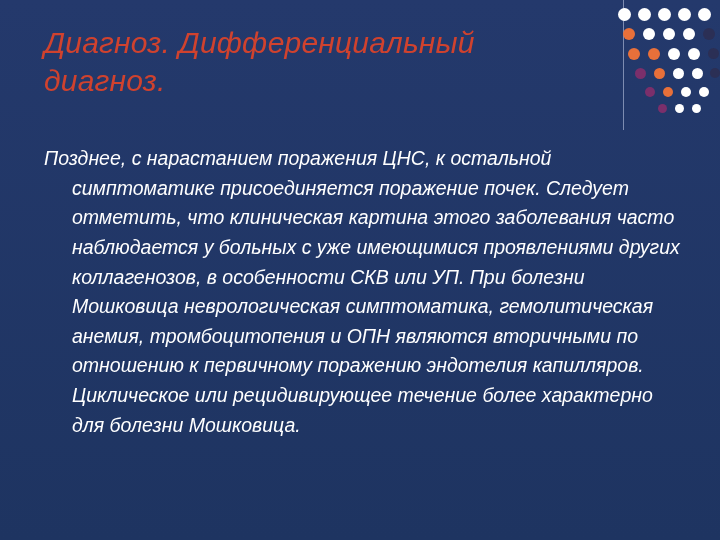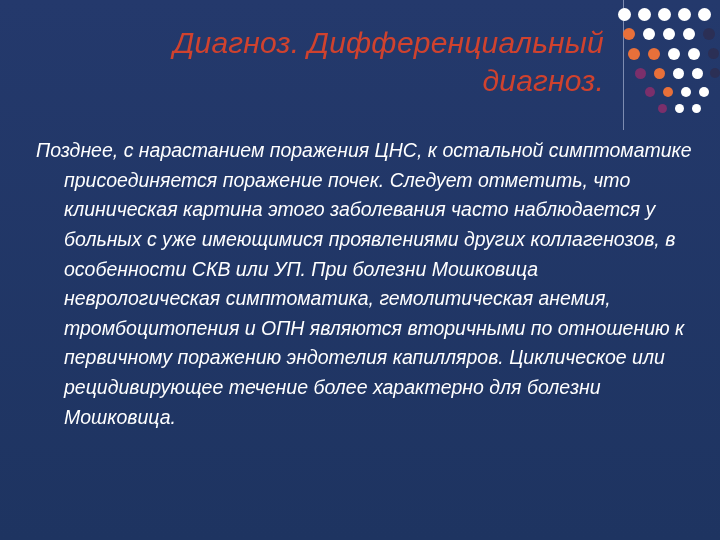--- a/index.html
+++ b/index.html
@@ -51,37 +51,36 @@
     position: absolute;
     left: 44px;
     top: 24px;
     width: 560px;
     color: #d0422e;
     font-size: 30px;
     font-style: italic;
     line-height: 1.25;
     letter-spacing: 0.2px;
     white-space: pre-line;
-    text-align: right;
   }
 
   
   .body-text {
     position: absolute;
     left: 36px;
     top: 136px;
     width: 660px;
     color: #ffffff;
     font-size: 19.5px;
     font-style: italic;
     line-height: 1.52;
     text-indent: 0;
   }
   .body-text p {
-    margin: 0;
+    margin: 8px;
     padding-left: 28px;
     text-indent: -28px;
   }
 </style>
 </head>
 <body>
 
 <div class="slide">
 
   <div class="deco-rule"></div>

